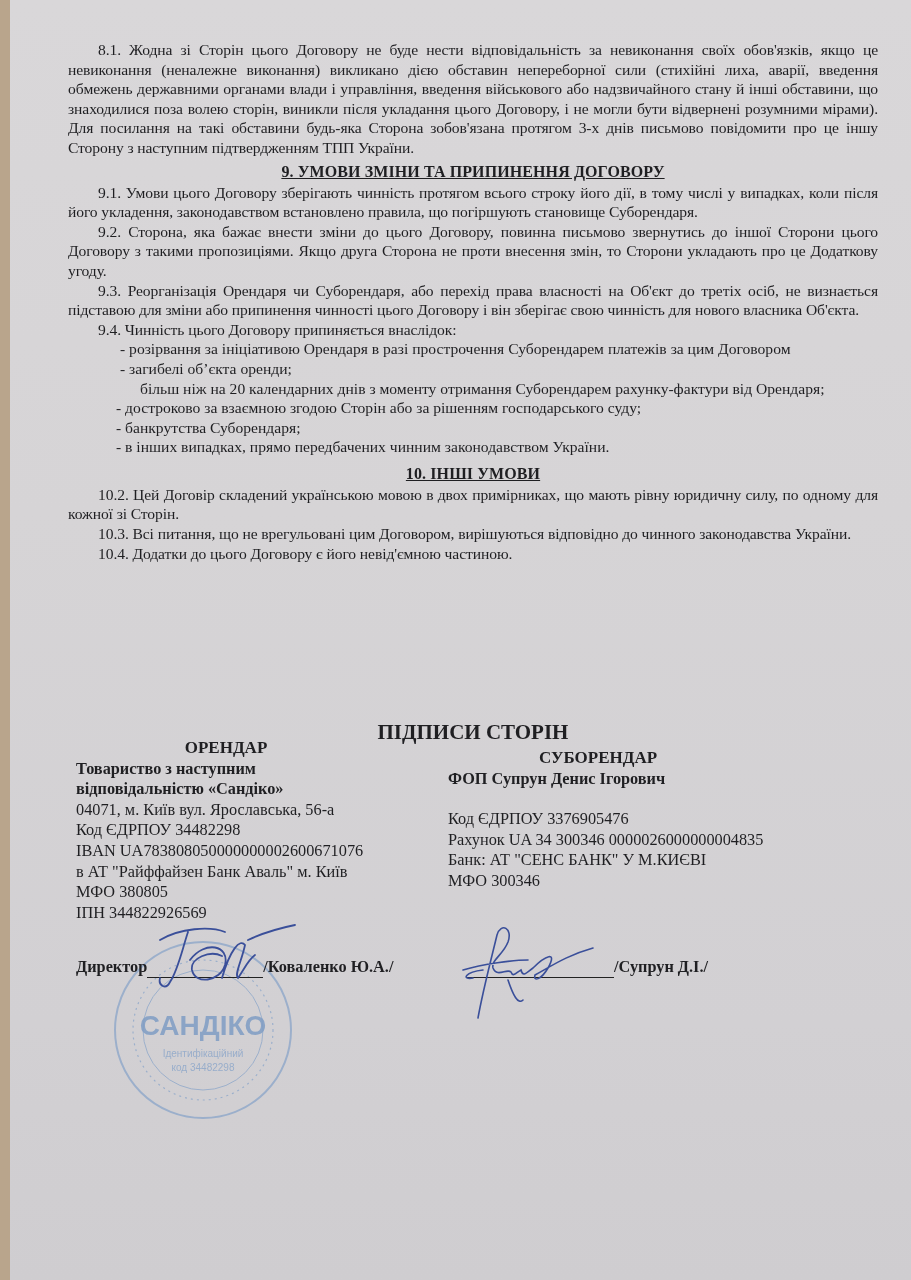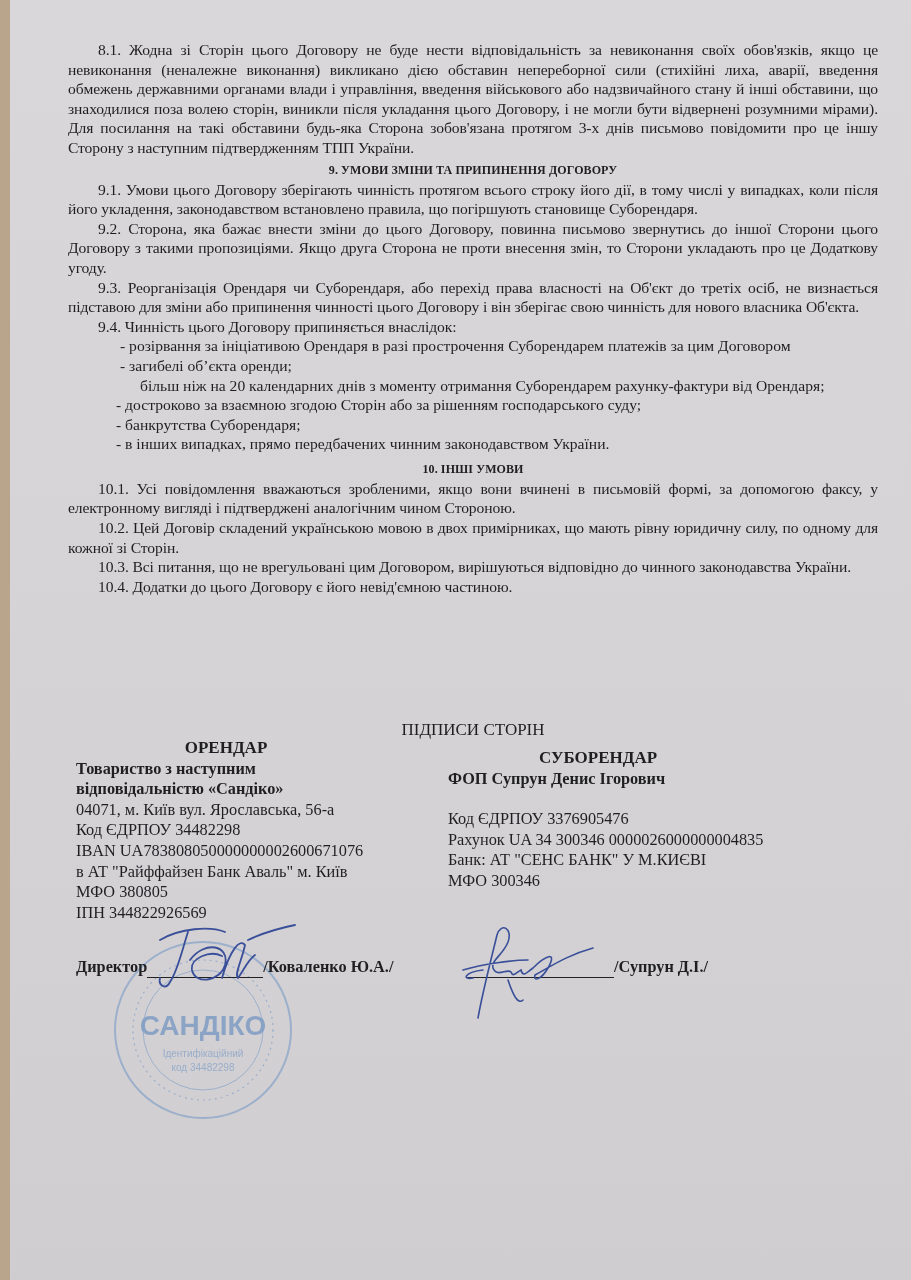--- a/index.html
+++ b/index.html
@@ -13,31 +13,31 @@
     position: absolute; left: 10px; top: 0; width: 906px; height: 1280px;
     background: linear-gradient(180deg, #d9d7d9 0%, #d6d4d6 40%, #d2d0d3 80%, #cfcdd0 100%);
   }
   .content { position: absolute; left: 58px; top: 40px; width: 810px; }
   .p {
     font-size: 15.6px; line-height: 19.6px; text-align: justify;
     margin: 0; letter-spacing: -0.1px;
   }
   .ind { text-indent: 30px; }
   .heading {
-    text-align: center; font-weight: bold; font-size: 12px;
-    margin: 5px 0 2px 0; letter-spacing: 0.1px;
+    text-align: center; font-weight: bold; font-size: 16px;
+    margin: 5px 0 2px 0; letter-spacing: 0.1px; text-decoration: underline;
   }
   .list { margin: 0; padding: 0; list-style: none; }
   .list li { font-size: 15.6px; line-height: 19.6px; }
   .l1 { padding-left: 52px; }
   .l2 { padding-left: 48px; }
   .cont { padding-left: 72px; }
   .sig-title {
     position: absolute; left: 0; width: 810px; top: 680px;
-    text-align: center; font-weight: normal; font-size: 17px;
+    text-align: center; font-weight: bold; font-size: 21px;
   }
   .col { position: absolute; font-size: 16.3px; line-height: 20.6px; }
   .col .role { font-weight: bold; font-size: 17px; text-align: center; }
   .col .org { font-weight: bold; }
   .left { left: 8px; top: 698px; width: 360px; }
   .left .role { width: 300px; }
   .right { left: 380px; top: 708px; width: 420px; }
   .right .role { width: 300px; }
   .sigline {
     position: absolute; font-weight: bold; font-size: 16.3px;
@@ -61,21 +61,20 @@
     <ul class="list">
       <li class="l1">- розірвання за ініціативою Орендаря в разі прострочення Суборендарем платежів за цим Договором</li>
       <li class="l1">- загибелі об’єкта оренди;</li>
       <li class="cont">більш ніж на 20 календарних днів з моменту отримання Суборендарем рахунку-фактури від Орендаря;</li>
       <li class="l2">- достроково за взаємною згодою Сторін або за рішенням господарського суду;</li>
       <li class="l2">- банкрутства Суборендаря;</li>
       <li class="l2">- в інших випадках, прямо передбачених чинним законодавством України.</li>
     </ul>
 
     <div class="heading" style="margin-top:8px">10. ІНШІ УМОВИ</div>
-    <p class="p ind">10.1. Усі повідомлення вважаються зробленими, якщо вони вчинені в письмовій формі, за допомогою факсу, у електронному вигляді  і підтверджені аналогічним чином Стороною.</p>
     <p class="p ind">10.2. Цей Договір складений українською мовою в двох примірниках, що мають рівну юридичну силу, по одному для кожної зі Сторін.</p>
     <p class="p ind">10.3. Всі питання, що не врегульовані цим Договором, вирішуються відповідно до чинного законодавства України.</p>
     <p class="p ind">10.4. Додатки до цього Договору є його невід'ємною частиною.</p>
 
     <div class="sig-title">ПІДПИСИ СТОРІН</div>
 
     <div class="col left">
       <div class="role">ОРЕНДАР</div>
       <div class="org">Товариство з наступним</div>
       <div class="org">відповідальністю «Сандіко»</div>

